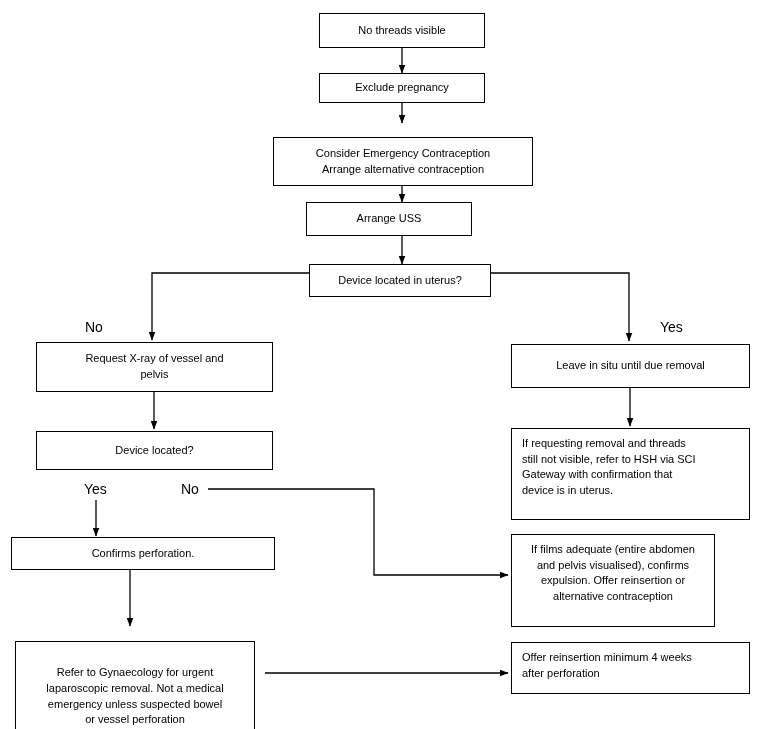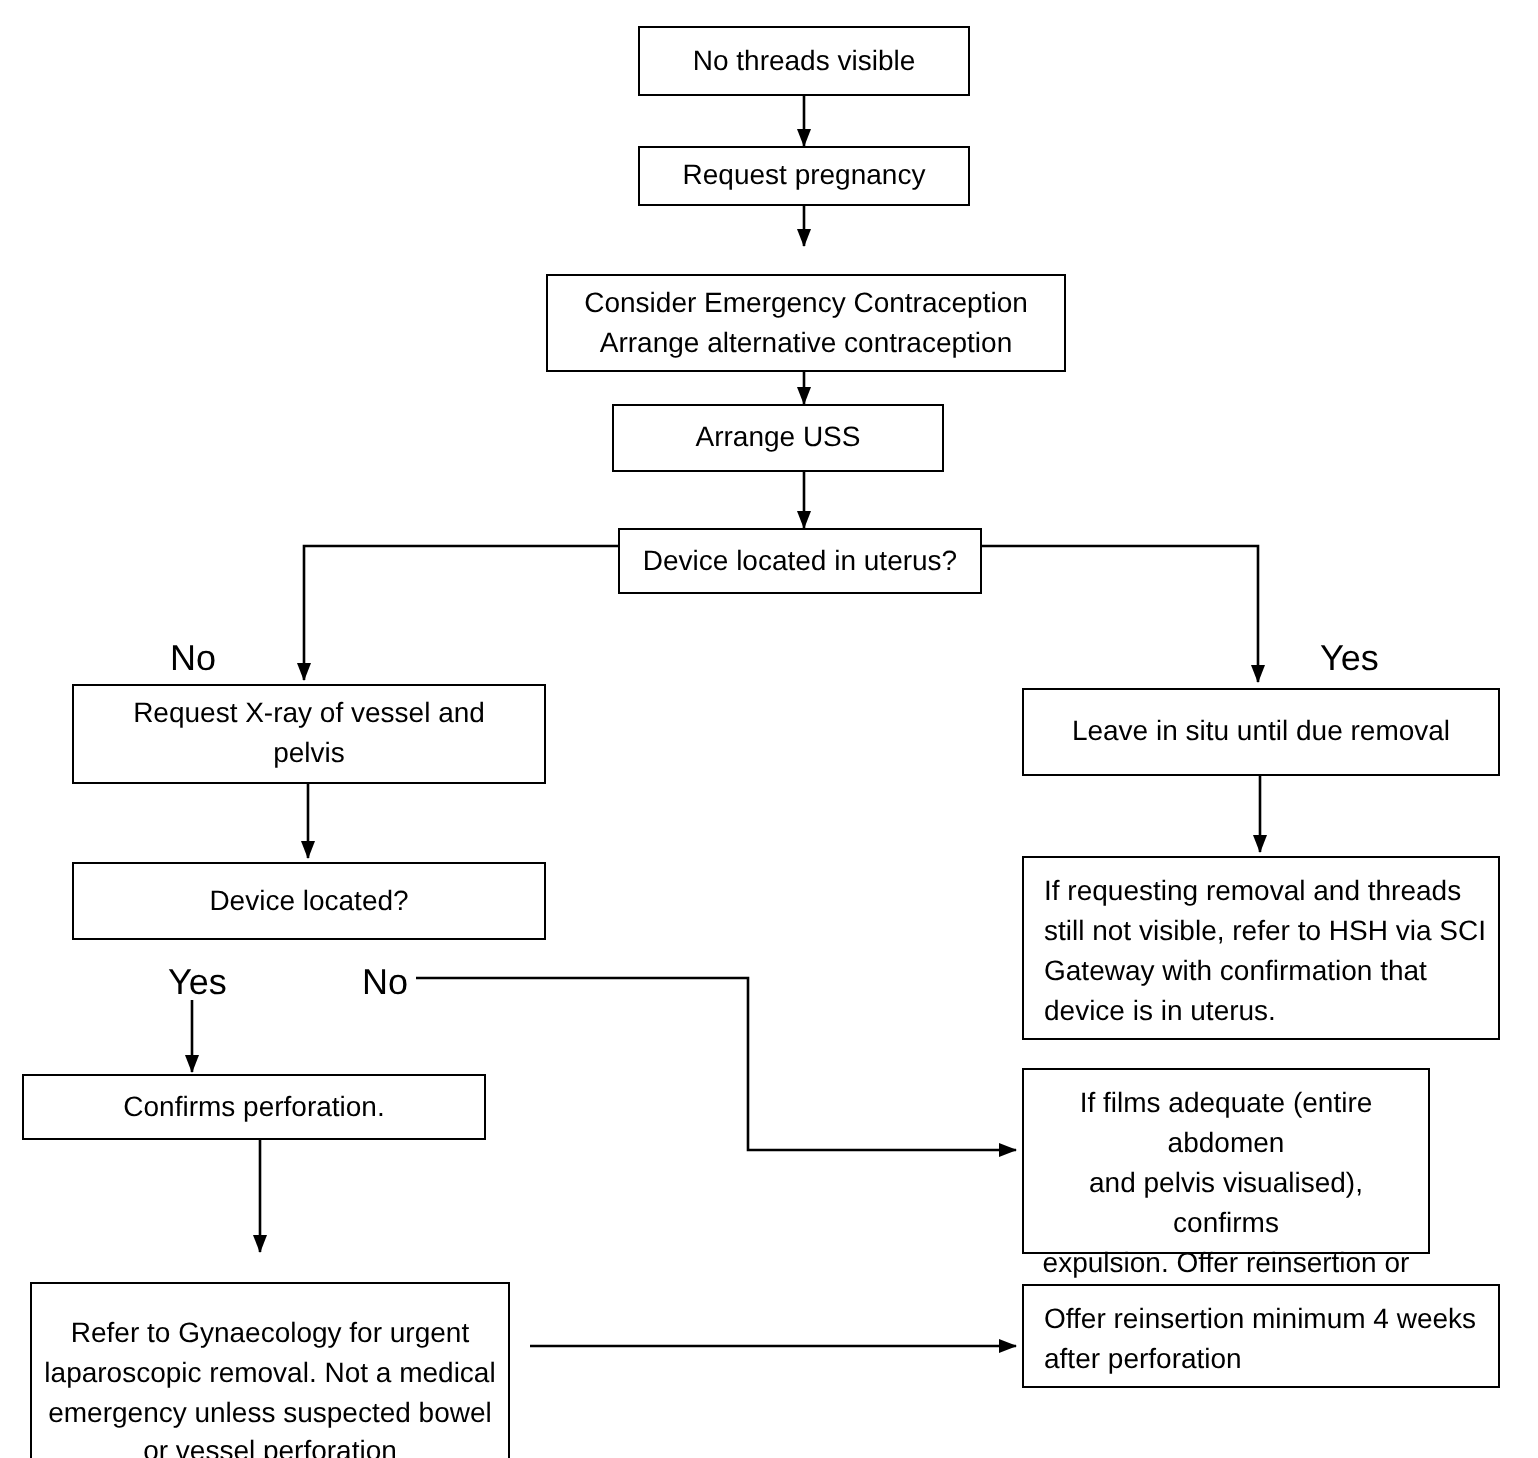--- a/index.html
+++ b/index.html
@@ -19,42 +19,42 @@
   }
   .node {
     position: absolute;
     box-sizing: border-box;
     border: 1.3px solid #000000;
     background: #ffffff;
     display: flex;
     align-items: center;
     justify-content: center;
     text-align: center;
-    font-size: 14px;
+    font-size: 11px;
     line-height: 1.42;
     padding: 2px 6px;
     color: #000000;
   }
   .node.top-align {
     align-items: flex-start;
     padding-top: 7px;
   }
   .node.left-align {
     justify-content: flex-start;
     text-align: left;
     padding-left: 10px;
   }
   .node-text {
     display: block;
     width: 100%;
     white-space: pre-line;
   }
   .edge-label {
     position: absolute;
-    font-size: 18px;
+    font-size: 14px;
     line-height: 1;
     color: #000000;
     white-space: nowrap;
   }
   svg.connectors {
     position: absolute;
     left: 0;
     top: 0;
     width: 769px;
     height: 729px;
@@ -103,21 +103,21 @@
     <line x1="265" y1="673" x2="508" y2="673" stroke-width="1.3" marker-end="url(#arrowhead)"></line>
 
     <line x1="630" y1="388" x2="630" y2="426" stroke-width="1.3" marker-end="url(#arrowhead)"></line>
   </svg>
 
   <div class="node" style="left:319px; top:13px; width:166px; height:35px;">
     <span class="node-text">No threads visible</span>
   </div>
 
   <div class="node" style="left:319px; top:73px; width:166px; height:30px;">
-    <span class="node-text">Request pregnancy</span>
+    <span class="node-text">Exclude pregnancy</span>
   </div>
 
   <div class="node" style="left:273px; top:137px; width:260px; height:49px;">
     <span class="node-text">Consider Emergency Contraception
 Arrange alternative contraception</span>
   </div>
 
   <div class="node" style="left:306px; top:202px; width:166px; height:34px;">
     <span class="node-text">Arrange USS</span>
   </div>
@@ -128,21 +128,21 @@
 
   <div class="node" style="left:36px; top:342px; width:237px; height:50px;">
     <span class="node-text">Request X-ray of vessel and
 pelvis</span>
   </div>
 
   <div class="node" style="left:36px; top:431px; width:237px; height:39px;">
     <span class="node-text">Device located?</span>
   </div>
 
-  <div class="node" style="left:11px; top:537px; width:232px; height:33px;">
+  <div class="node" style="left:11px; top:537px; width:264px; height:33px;">
     <span class="node-text">Confirms perforation.</span>
   </div>
 
   <div class="node" style="left:15px; top:641px; width:240px; height:111px;">
     <span class="node-text">Refer to Gynaecology for urgent
 laparoscopic removal. Not a medical
 emergency unless suspected bowel
 or vessel perforation</span>
   </div>
 

